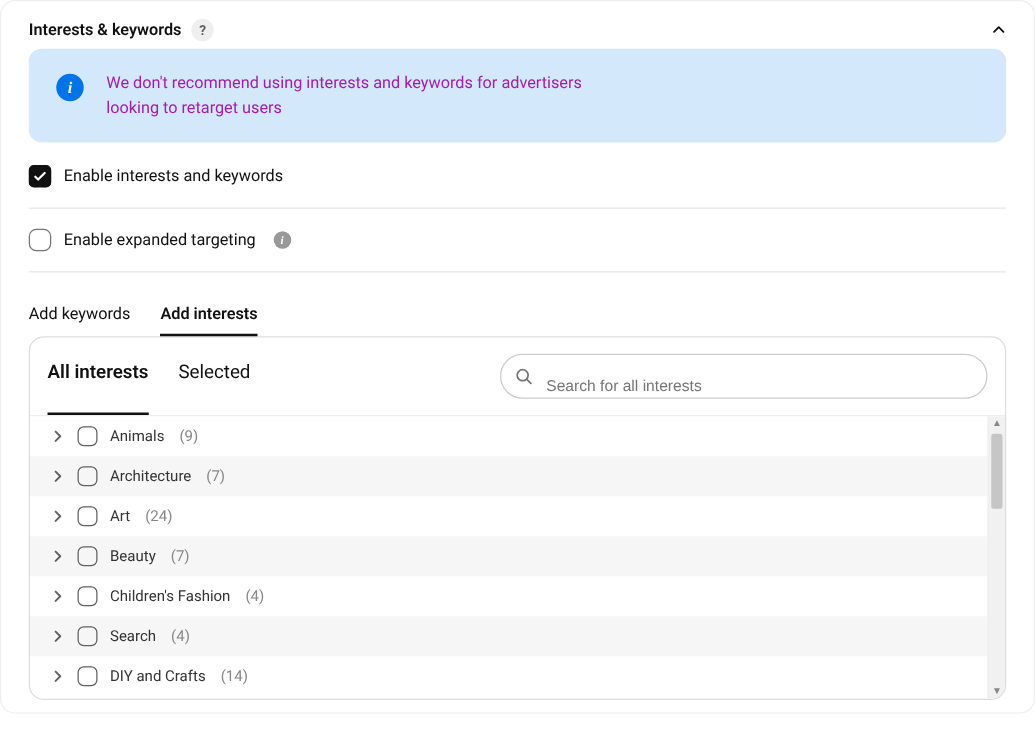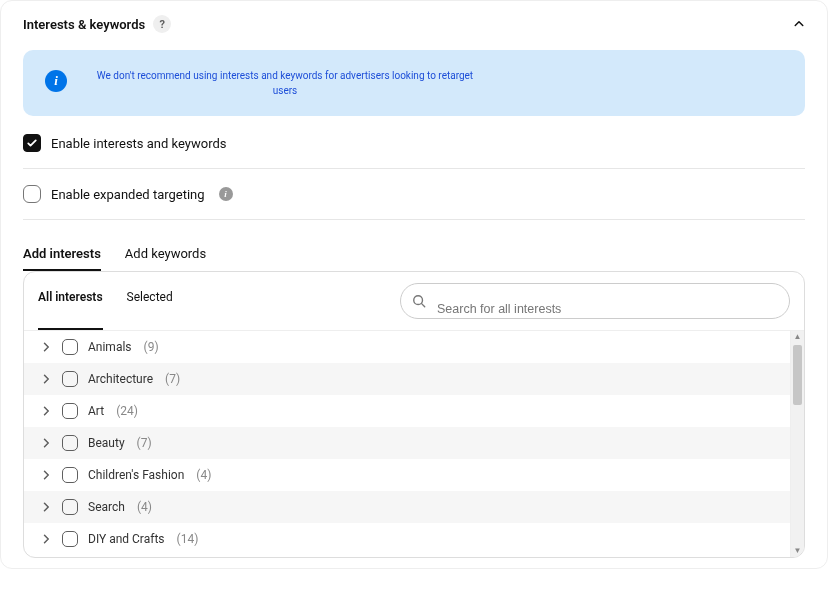--- a/index.html
+++ b/index.html
@@ -13,21 +13,21 @@
     width: 828px;
     padding: 14px 22px 10px 22px;
     border: 1px solid #eee;
     border-radius: 12px;
     position: relative;
   }
   .section-header {
     display: flex;
     align-items: center;
     justify-content: space-between;
-    margin-bottom: 17px;
+    margin-bottom: 6px;
   }
   .section-title-wrap {
     display: flex;
     align-items: center;
     gap: 8px;
   }
   .section-title {
     font-weight: 600;
     font-size: 13px;
   }
@@ -60,25 +60,24 @@
   .info-icon {
     width: 22px; height: 22px;
     border-radius: 50%;
     background: #0074e8;
     display: flex; align-items: center; justify-content: center;
     flex-shrink: 0;
     margin-top: 2px;
   }
   .info-icon span { color:#fff; font-weight:700; font-family: Georgia, serif; font-style: italic; font-size: 13px; }
   .info-text {
-    font-size: 10px;
-    color: #1d4ed8;
+    font-size: 13px;
+    color: #a21caf;
     line-height: 1.5;
     max-width: 400px;
-    text-align: center;
   }
   .check-row {
     display: flex;
     align-items: center;
     gap: 10px;
     padding: 4px 0;
     font-size: 13px;
   }
   .checkbox {
     width: 18px; height: 18px;
@@ -147,21 +146,21 @@
     align-items: center;
     justify-content: space-between;
     padding: 10px 14px 0 14px;
     border-bottom: 1px solid #eee;
   }
   .interests-tabs {
     display: flex;
     gap: 24px;
   }
   .interests-tab {
-    font-size: 12px;
+    font-size: 15px;
     padding: 8px 0 26px 0;
     cursor: pointer;
     color: #111;
   }
   .interests-tab.active {
     font-weight: 600;
     border-bottom: 2.5px solid #111;
     padding-bottom: 12px;
   }
   .search-wrap {
@@ -290,22 +289,22 @@
 
   <div class="check-row">
     <span class="checkbox rounded"></span>
     <span>Enable expanded targeting</span>
     <span class="info-inline-icon">i</span>
   </div>
 
   <hr class="divider">
 
   <div class="tabs-main">
+    <div class="tab-main">Add keywords</div>
     <div class="tab-main active">Add interests</div>
-    <div class="tab-main">Add keywords</div>
   </div>
 
 
   <div class="interests-panel">
     <div class="interests-top">
       <div class="interests-tabs">
         <div class="interests-tab active">All interests</div>
         <div class="interests-tab">Selected</div>
       </div>
       <div class="search-wrap">

